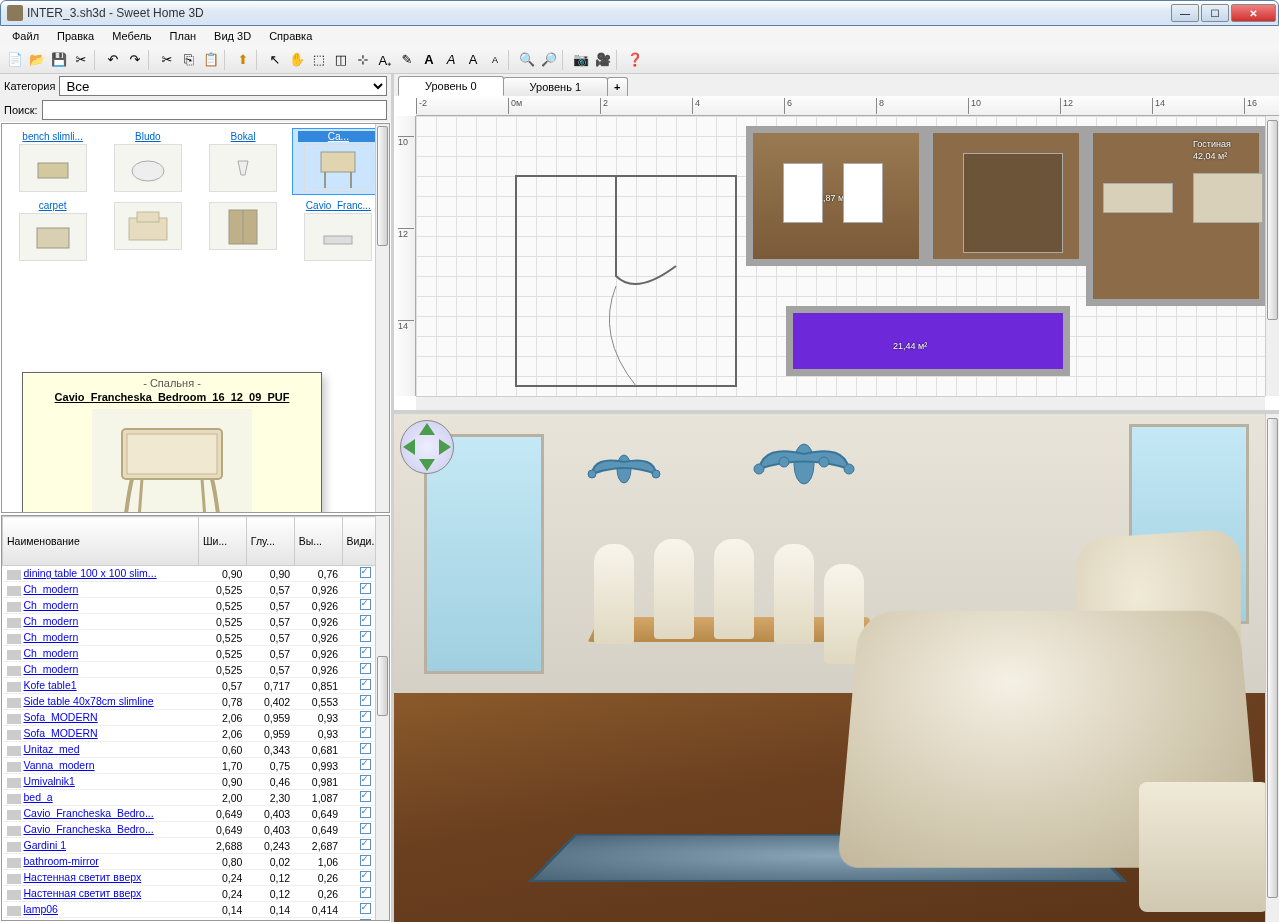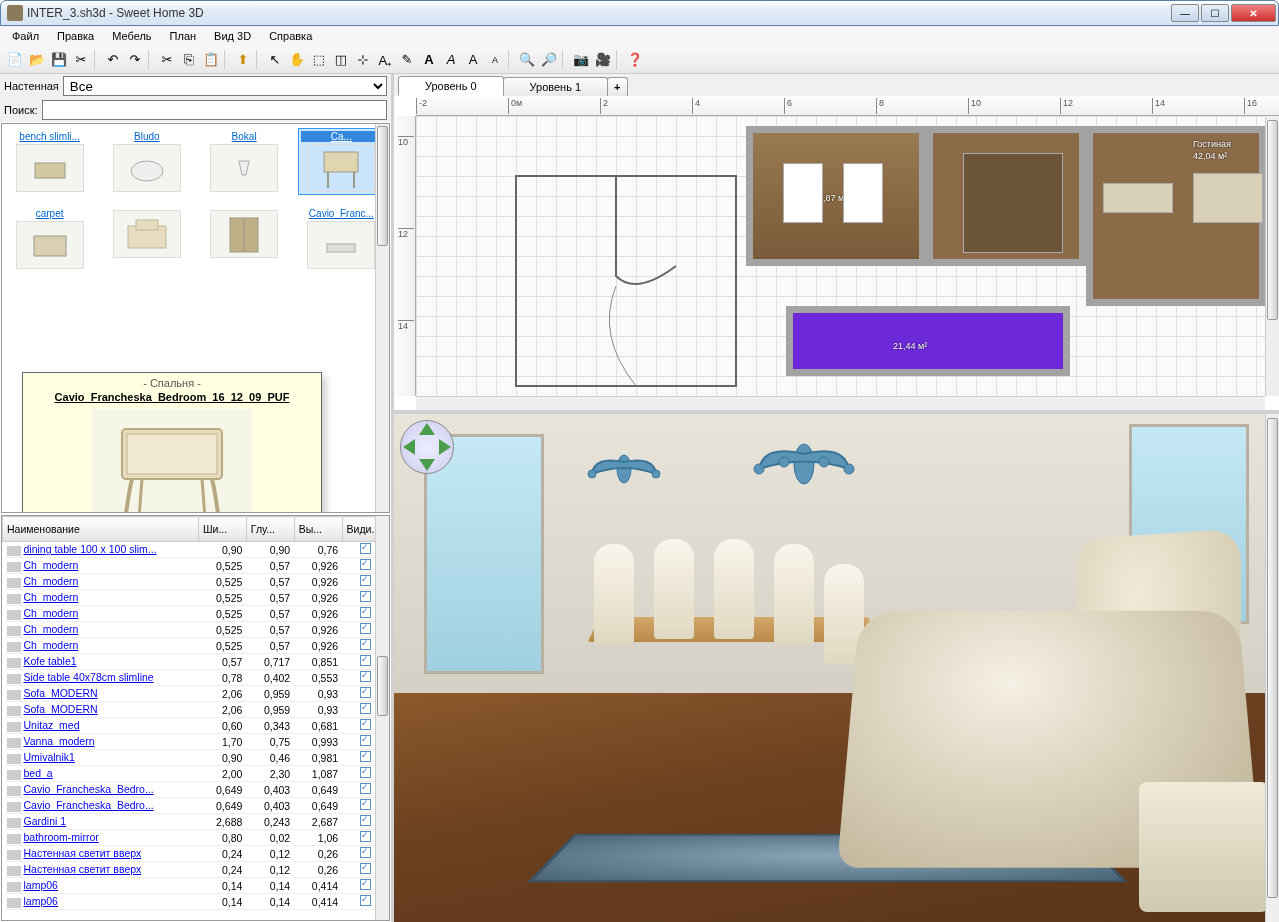--- a/index.html
+++ b/index.html
@@ -16,36 +16,36 @@
 .menu-item{padding:2px 8px;cursor:default}
 .toolbar{height:28px;background:linear-gradient(#f8f8f8,#e8e8e8);border-bottom:1px solid #ccc;display:flex;align-items:center;padding:0 4px;gap:0}
 .tool-btn{width:22px;height:22px;display:flex;align-items:center;justify-content:center;cursor:pointer;border:1px solid transparent;border-radius:2px;font-size:13px}
 .tool-sep{width:6px;height:20px;border-left:1px solid #ccc;margin:0 2px}
 .main-area{display:flex;height:848px}
 .left-panel{width:394px;display:flex;flex-direction:column;border-right:3px solid #d0d0d0}
 .catalog-bar{display:flex;align-items:center;padding:2px 4px;gap:4px;background:#f0f0f0}
 .catalog-bar label{white-space:nowrap}
 .catalog-select{flex:1;height:20px;border:1px solid #7a7a7a;background:#fff;padding:0 2px}
 .catalog-area{flex:0 0 390px;border:1px solid #999;margin:1px;background:#fff;position:relative;overflow:hidden}
-.furniture-grid{display:grid;grid-template-columns:repeat(4,1fr);gap:10px;padding:4px}
+.furniture-grid{display:grid;grid-template-columns:repeat(4,1fr);gap:2px;padding:4px}
 .furn-item{display:flex;flex-direction:column;align-items:center;padding:2px;border:1px solid transparent}
 .furn-item.selected{background:#cce5ff;border:1px solid #3399ff}
 .furn-label{font-size:10px;text-align:center;overflow:hidden;white-space:nowrap;text-overflow:ellipsis;width:80px;color:#333}
 .furn-label.link{color:#0066cc;text-decoration:underline}
 .furn-thumb{width:68px;height:48px;background:#f5f5f0;border:1px solid #ddd;margin-top:2px;display:flex;align-items:center;justify-content:center;position:relative}
 .tooltip-box{position:absolute;left:20px;top:248px;width:300px;height:200px;background:#ffffe1;border:1px solid #666;box-shadow:4px 4px 8px rgba(0,0,0,0.2);z-index:10;padding:4px;text-align:center}
 .tooltip-box .tt-cat{font-size:11px;color:#555}
 .tooltip-box .tt-name{font-size:11px;font-weight:bold;text-decoration:underline;margin:2px 0 6px}
 .tooltip-box .tt-img{width:160px;height:150px;margin:auto;background:#f5f5e8;position:relative}
 .scroll-v{position:absolute;right:0;top:0;width:14px;height:100%;background:#efefef;border-left:1px solid #ccc}
 .scroll-v .thumb{background:linear-gradient(90deg,#fafafa,#d0d0d0);border:1px solid #999;border-radius:2px;margin:1px}
 .scroll-h{position:absolute;left:0;bottom:0;height:14px;width:100%;background:#efefef;border-top:1px solid #ccc}
 .furniture-table{flex:1;overflow:hidden;position:relative;background:#fff;margin:1px;border:1px solid #999}
 .ftable{width:100%;border-collapse:collapse;font-size:10.5px}
-.ftable th{background:linear-gradient(#fff,#e4e4e4);border:1px solid #ccc;padding:6px 4px;text-align:left;font-weight:normal;position:sticky;top:0}
+.ftable th{background:linear-gradient(#fff,#e4e4e4);border:1px solid #ccc;padding:18px 4px;text-align:left;font-weight:normal;position:sticky;top:0}
 .ftable td{border-bottom:1px solid #eee;padding:1px 4px;white-space:nowrap}
 .ftable td.num{text-align:right}
 .ftable td .ck{width:11px;height:11px;border:1px solid #5a8fc2;background:#fff;display:inline-block;position:relative}
 .ftable td .ck::after{content:"✓";color:#3577c4;font-size:9px;position:absolute;top:-2px;left:0}
 .ftable td.name{color:#333}
 .ftable td.name a{color:#0000ee;text-decoration:underline}
 .ftable td.name .micon{display:inline-block;width:14px;height:10px;background:#ccc;margin-right:3px;vertical-align:middle}
 .right-panel{flex:1;display:flex;flex-direction:column}
 .plan-area{height:340px;position:relative;border-bottom:4px solid #d0d0d0}
 .level-tabs{height:22px;display:flex;align-items:flex-end;padding:0 4px;gap:0;background:#f0f0f0}
@@ -142,21 +142,21 @@
   <div class="tool-sep"></div>
   <div class="tool-btn">📷</div>
   <div class="tool-btn">🎥</div>
   <div class="tool-sep"></div>
   <div class="tool-btn" style="color:#06c">❓</div>
 </div>
 
 <div class="main-area">
   <div class="left-panel">
     <div class="catalog-bar">
-      <label>Настенная</label>
+      <label>Категория</label>
       <select class="catalog-select"><option>Все</option></select>
     </div>
     <div class="catalog-bar">
       <label>Поиск:</label>
       <input class="catalog-select" style="">
     </div>
     <div class="catalog-area">
       <div class="furniture-grid">
         <div class="furn-item">
             <div class="furn-label link">bench slimli...</div>

